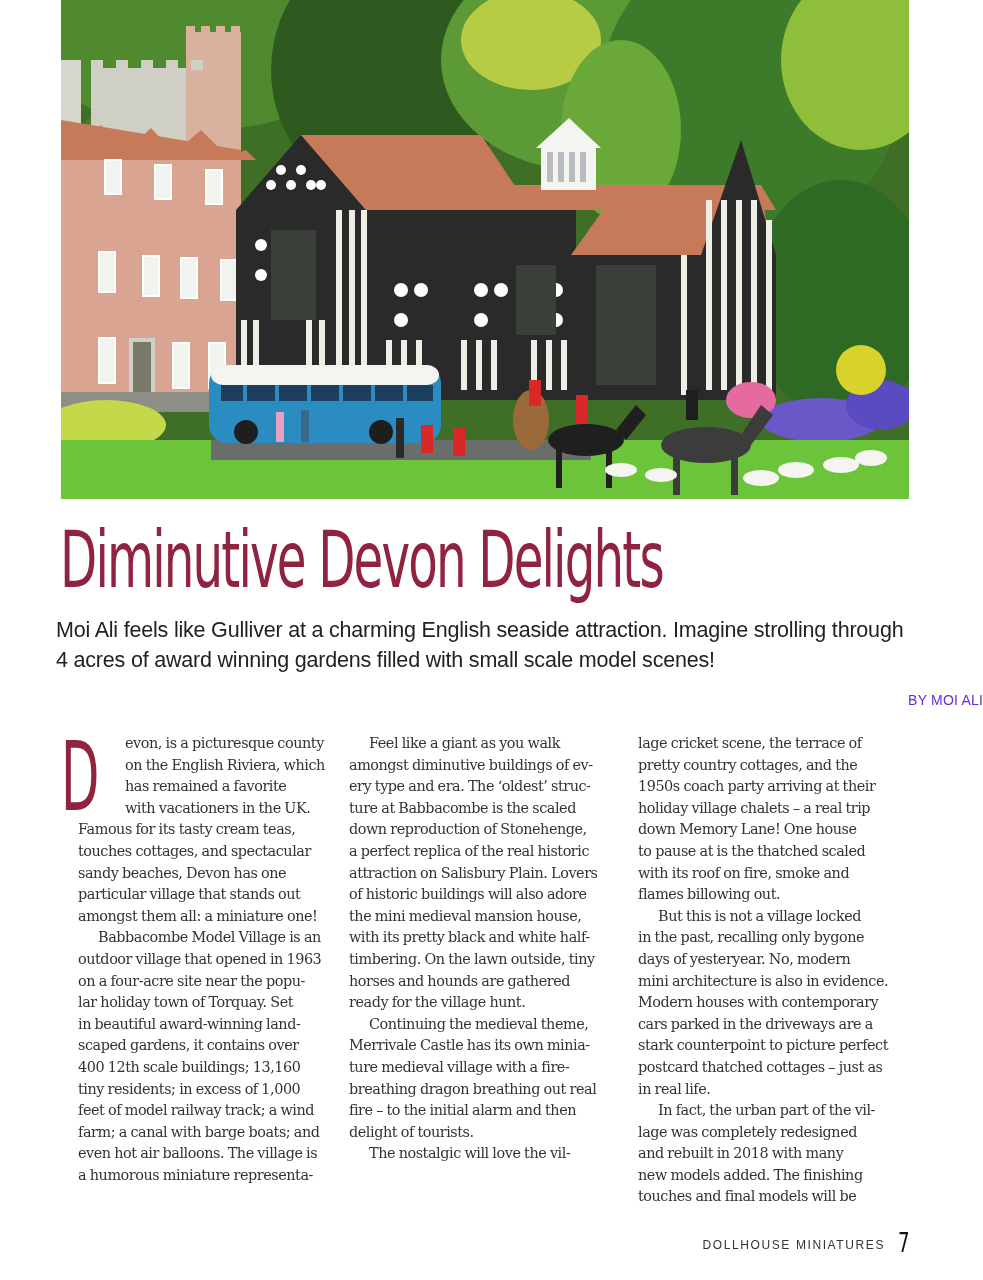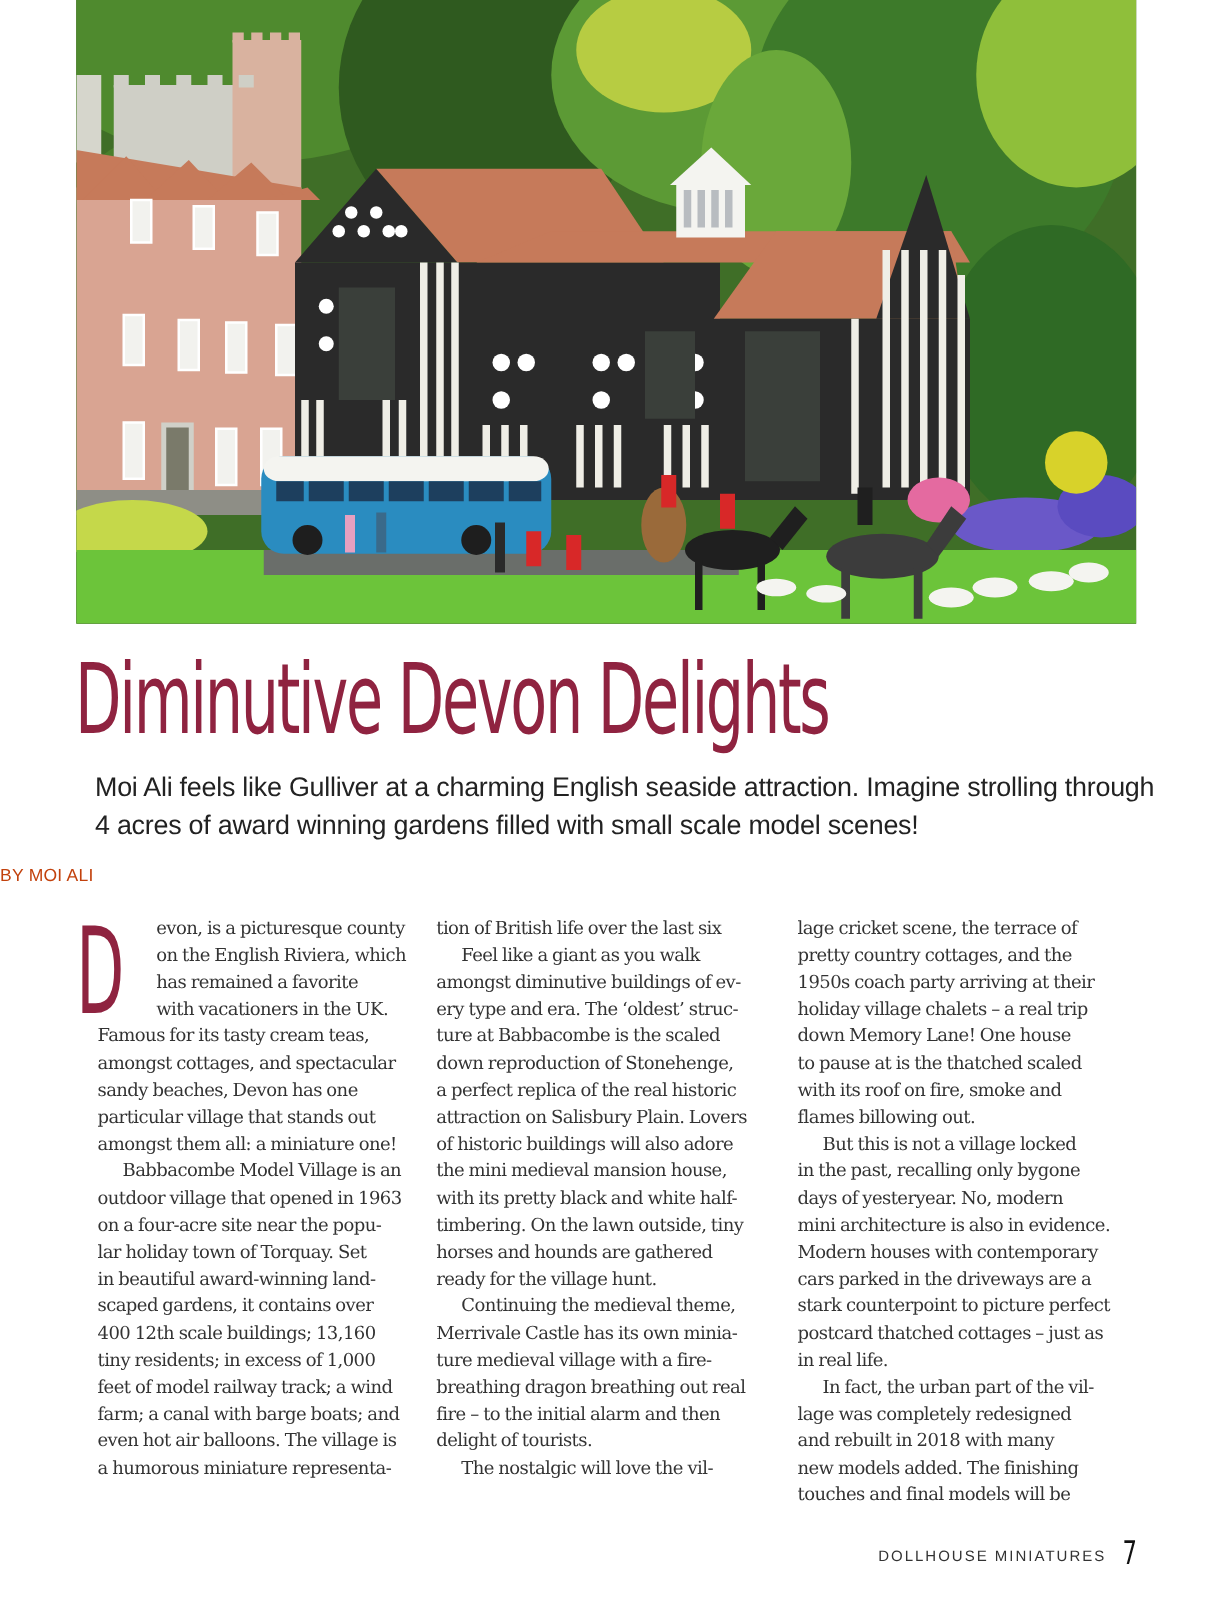--- a/index.html
+++ b/index.html
@@ -16,27 +16,27 @@
 
   
   .title {
     position: absolute; left: 60px; top: 516px;
     font-family: "DejaVu Sans", sans-serif; font-weight: normal;
     font-size: 78px; line-height: 88px; color: #8f2340;
     letter-spacing: -3px; transform: scaleX(0.62); transform-origin: left top;
     white-space: nowrap;
   }
   .deck {
-    position: absolute; left: 76px; top: 615px; width: 860px;
+    position: absolute; left: 56px; top: 615px; width: 860px;
     font-family: "Liberation Sans", sans-serif; font-size: 21.5px; line-height: 30px;
     color: #222; letter-spacing: -0.2px;
   }
   .byline {
-    position: absolute; left: 0; width: 983px; top: 692px; text-align: left;
-    font-family: "Liberation Sans", sans-serif; font-size: 14px; color: #c2410c; letter-spacing: 0.2px;
+    position: absolute; left: 0; width: 983px; top: 692px; text-align: right;
+    font-family: "Liberation Sans", sans-serif; font-size: 14px; color: #6d28d9; letter-spacing: 0.2px;
   }
 
   
   .col {
     position: absolute; top: 733px; width: 272px;
     font-family: "DejaVu Serif", serif; font-size: 14.4px; line-height: 21.6px;
     color: #333; letter-spacing: -0.45px; word-spacing: -0.5px;
   }
   .col.c1 { left: 78px; }
   .col.c2 { left: 349px; }
@@ -248,39 +248,38 @@
 <div class="byline">BY MOI ALI</div>
 
 <div class="dropcap">D</div>
 
 <div class="col c1">
     <span class="line dropped">evon, is a picturesque county</span>
     <span class="line dropped">on the English Riviera, which</span>
     <span class="line dropped">has remained a favorite</span>
     <span class="line dropped">with vacationers in the UK.</span>
     <span class="line">Famous for its tasty cream teas,</span>
-    <span class="line">amongst cottages, and spectacular</span>
+    <span class="line">touches cottages, and spectacular</span>
     <span class="line">sandy beaches, Devon has one</span>
     <span class="line">particular village that stands out</span>
     <span class="line">amongst them all: a miniature one!</span>
     <span class="line indent">Babbacombe Model Village is an</span>
     <span class="line">outdoor village that opened in 1963</span>
     <span class="line">on a four-acre site near the popu-</span>
     <span class="line">lar holiday town of Torquay. Set</span>
     <span class="line">in beautiful award-winning land-</span>
     <span class="line">scaped gardens, it contains over</span>
     <span class="line">400 12th scale buildings; 13,160</span>
     <span class="line">tiny residents; in excess of 1,000</span>
     <span class="line">feet of model railway track; a wind</span>
     <span class="line">farm; a canal with barge boats; and</span>
     <span class="line">even hot air balloons. The village is</span>
     <span class="line">a humorous miniature representa-</span>
   </div>
 <div class="col c2">
-    <span class="line">tion of British life over the last six</span>
     <span class="line indent">Feel like a giant as you walk</span>
     <span class="line">amongst diminutive buildings of ev-</span>
     <span class="line">ery type and era. The ‘oldest’ struc-</span>
     <span class="line">ture at Babbacombe is the scaled</span>
     <span class="line">down reproduction of Stonehenge,</span>
     <span class="line">a perfect replica of the real historic</span>
     <span class="line">attraction on Salisbury Plain. Lovers</span>
     <span class="line">of historic buildings will also adore</span>
     <span class="line">the mini medieval mansion house,</span>
     <span class="line">with its pretty black and white half-</span>

